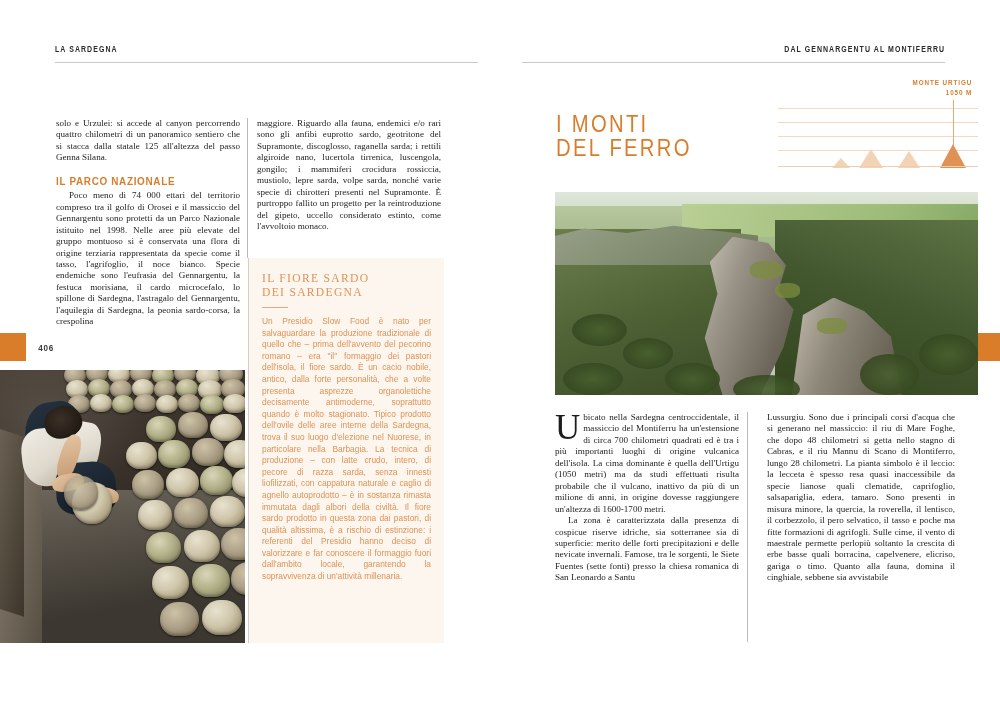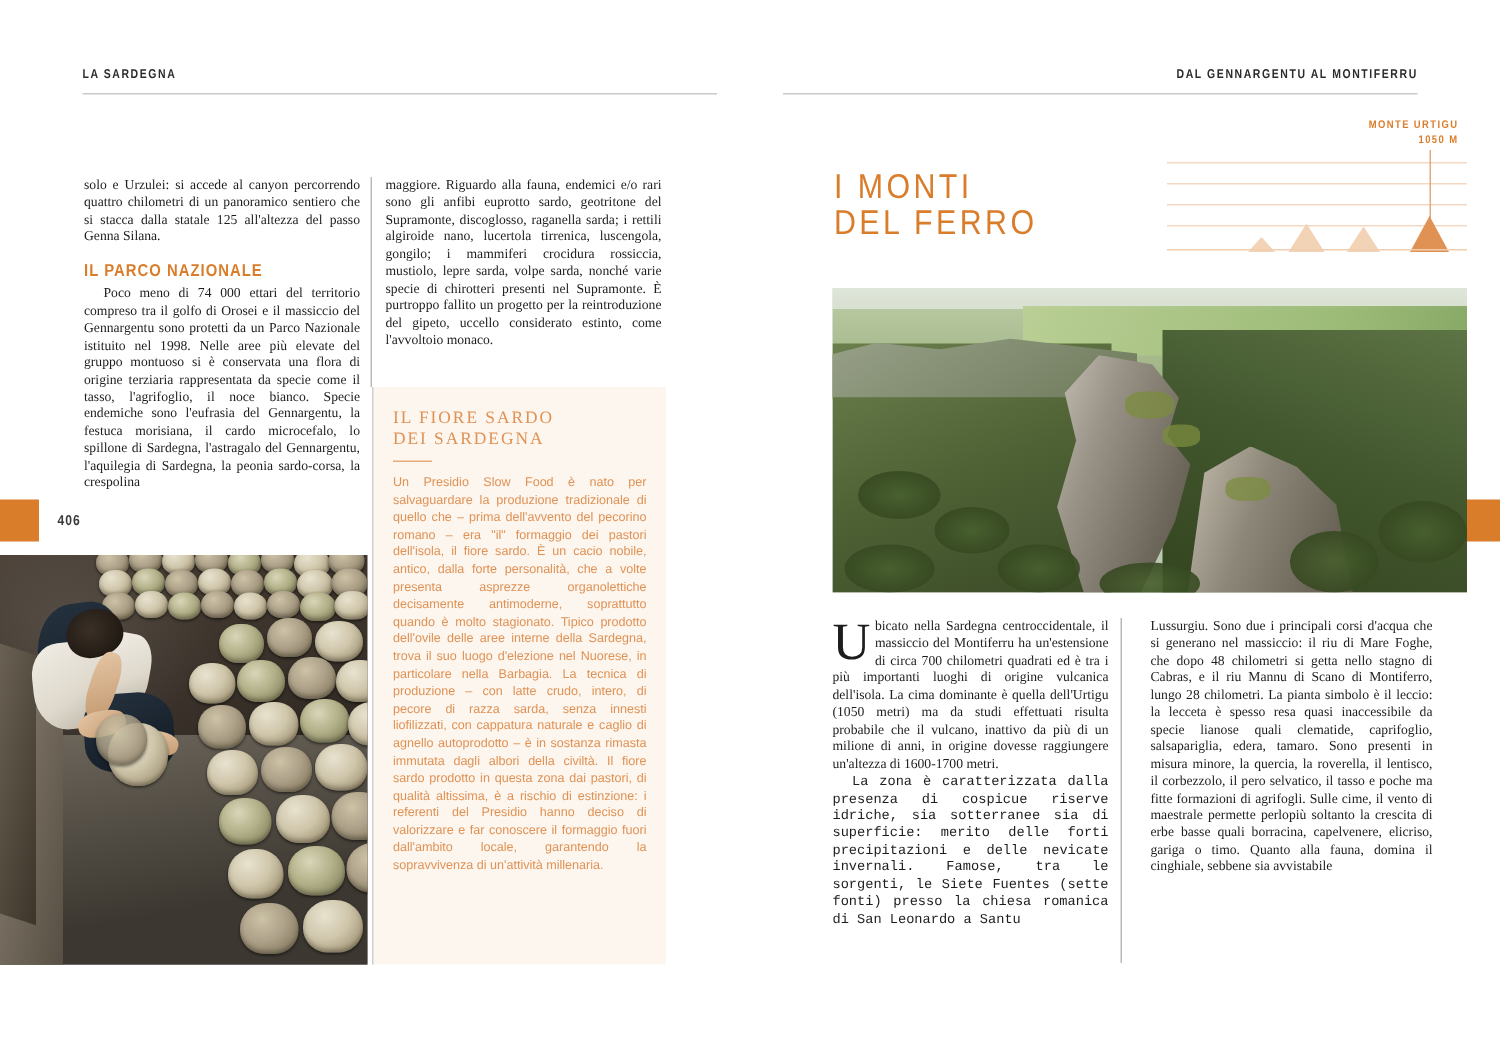--- a/index.html
+++ b/index.html
@@ -34,21 +34,21 @@
   }
 
   
   .col{position:absolute;}
   .body{
     font-family:"Liberation Serif",serif;font-size:9.1px;line-height:11.45px;
     text-align:justify;color:#1d1d1d;
     -webkit-hyphens:none;hyphens:none;
   }
   .body p{margin:0;}
-  .body p+p{text-indent:13px;font-family:Liberation Mono, monospace;}
+  .body p+p{text-indent:13px;}
   .sechead{
     font-family:"Liberation Sans",sans-serif;font-size:11.5px;font-weight:700;
     color:#d97d2b;letter-spacing:.8px;margin:12px 0 3px 0;
     transform:scaleX(.86);transform-origin:left center;white-space:nowrap;
   }
 
   
   .colrule{position:absolute;width:1px;background:#b9b9b9;}
 
   

